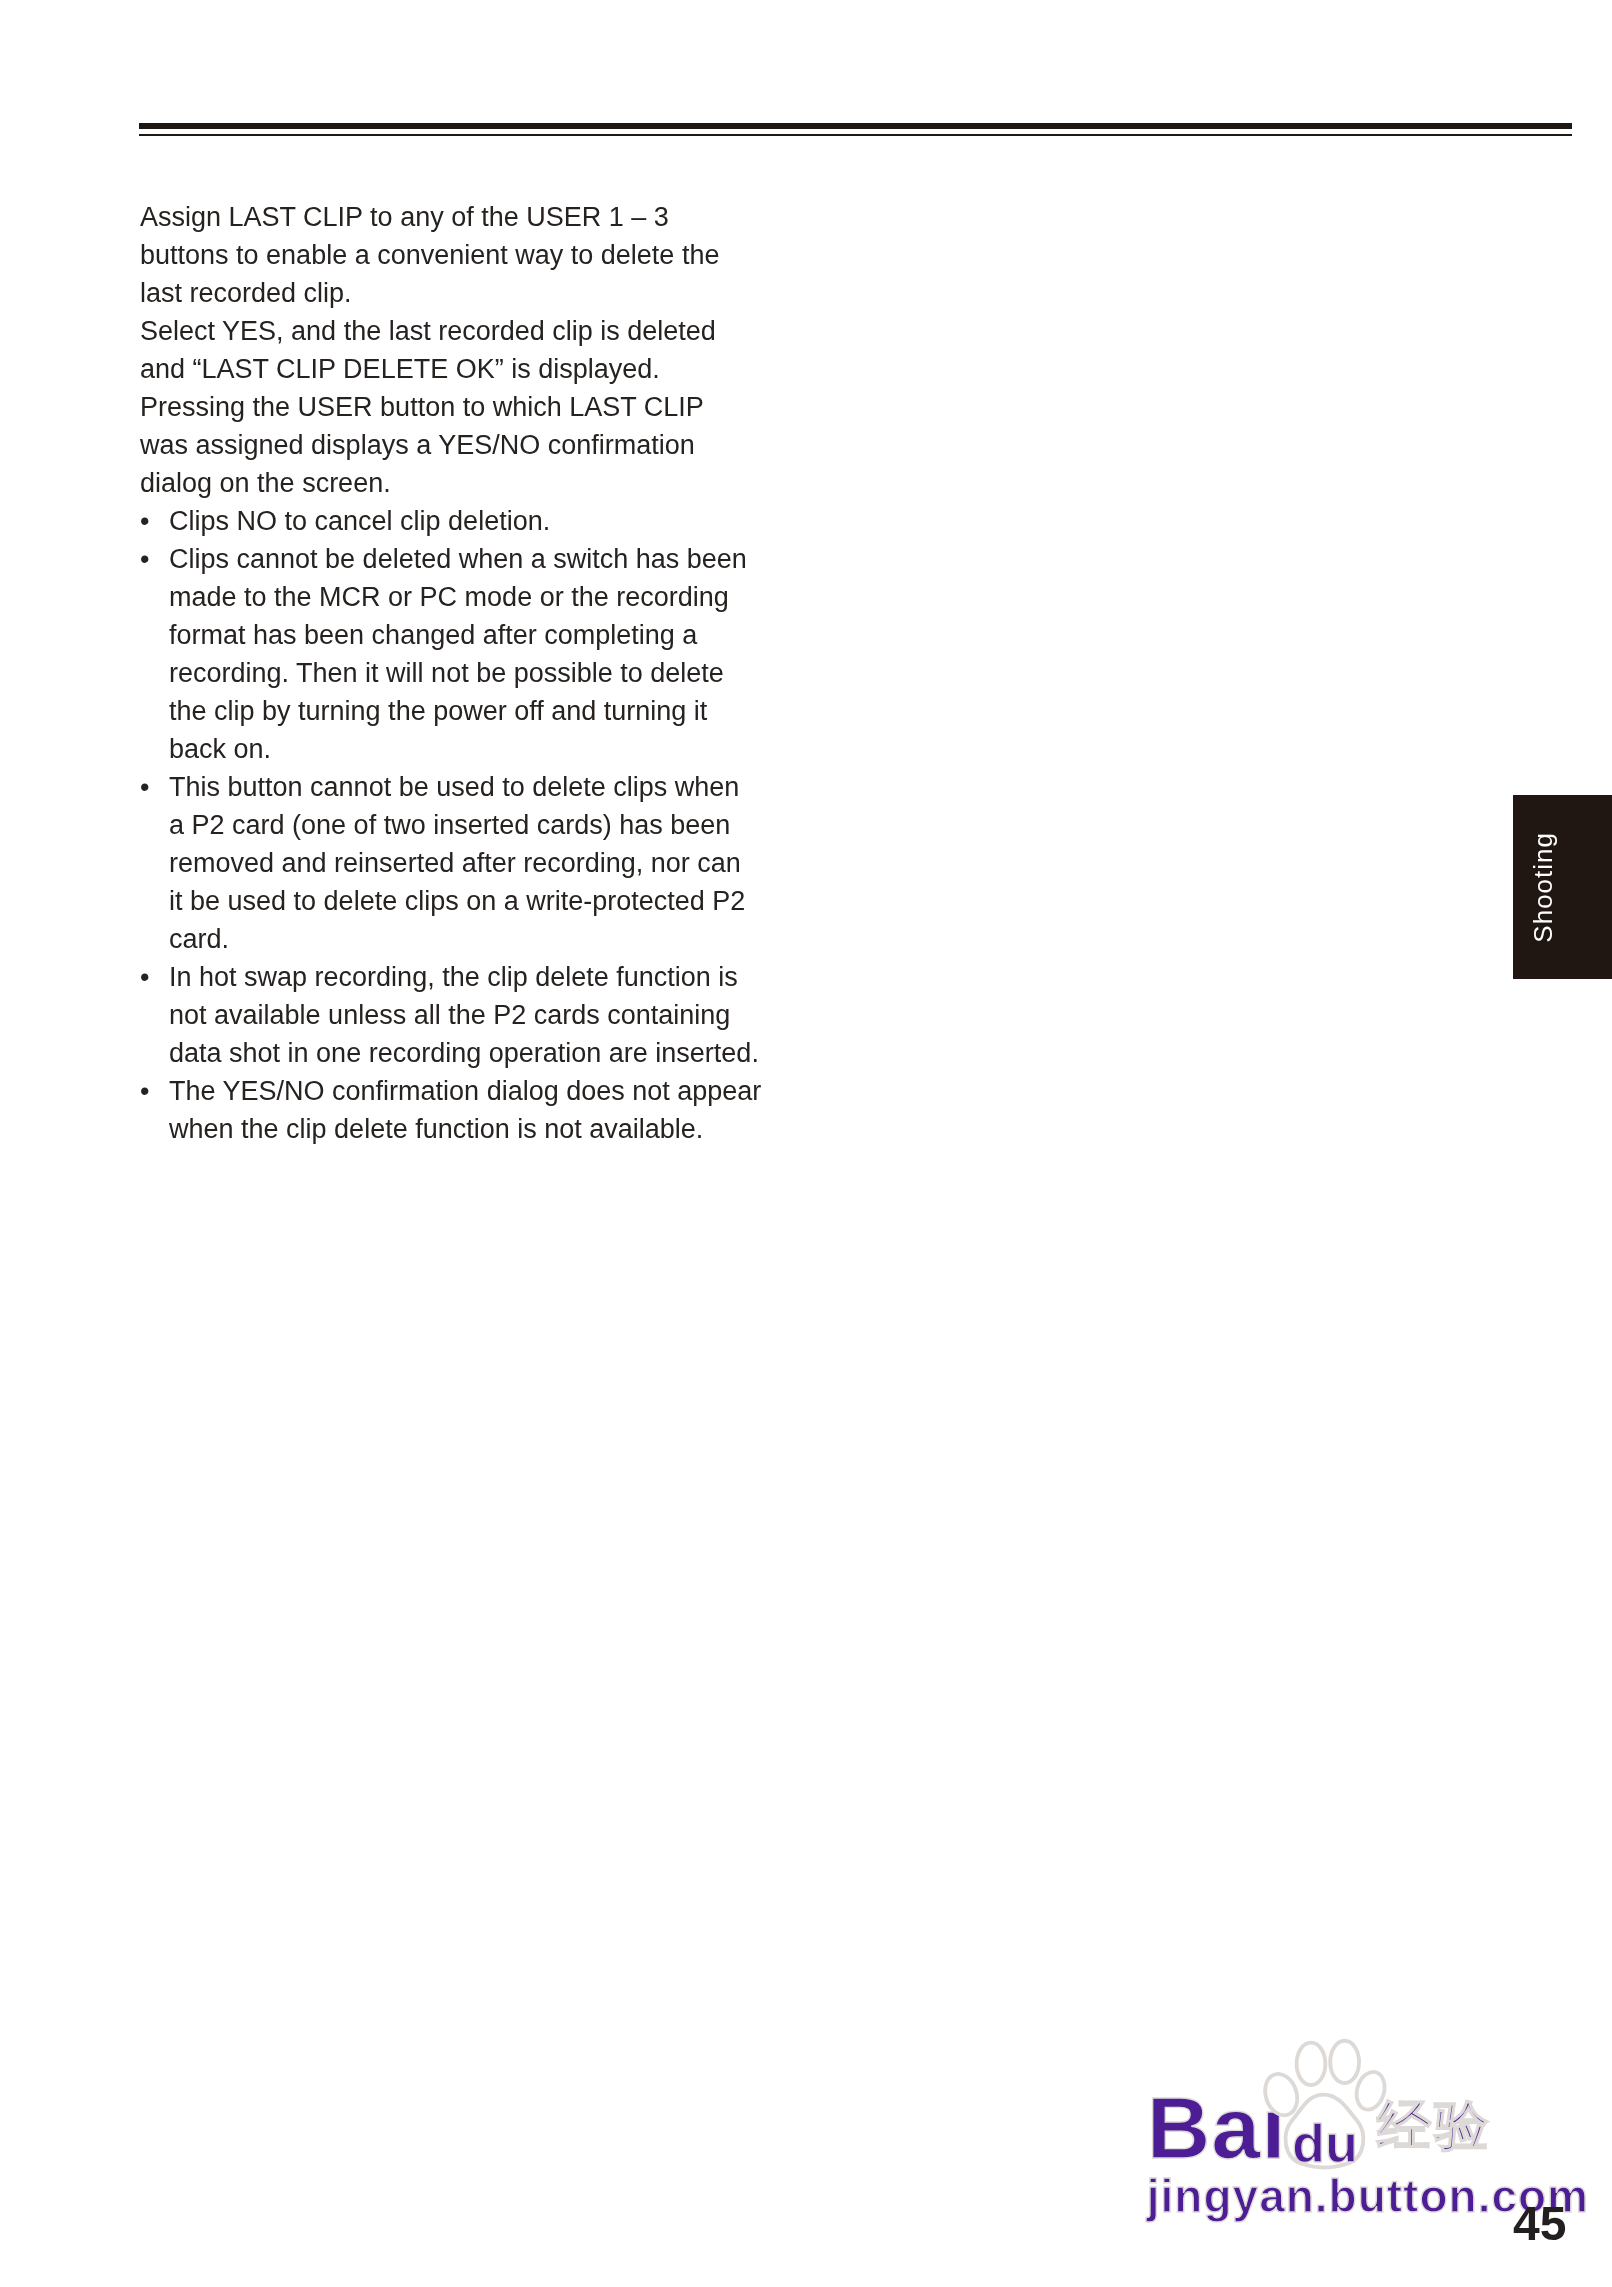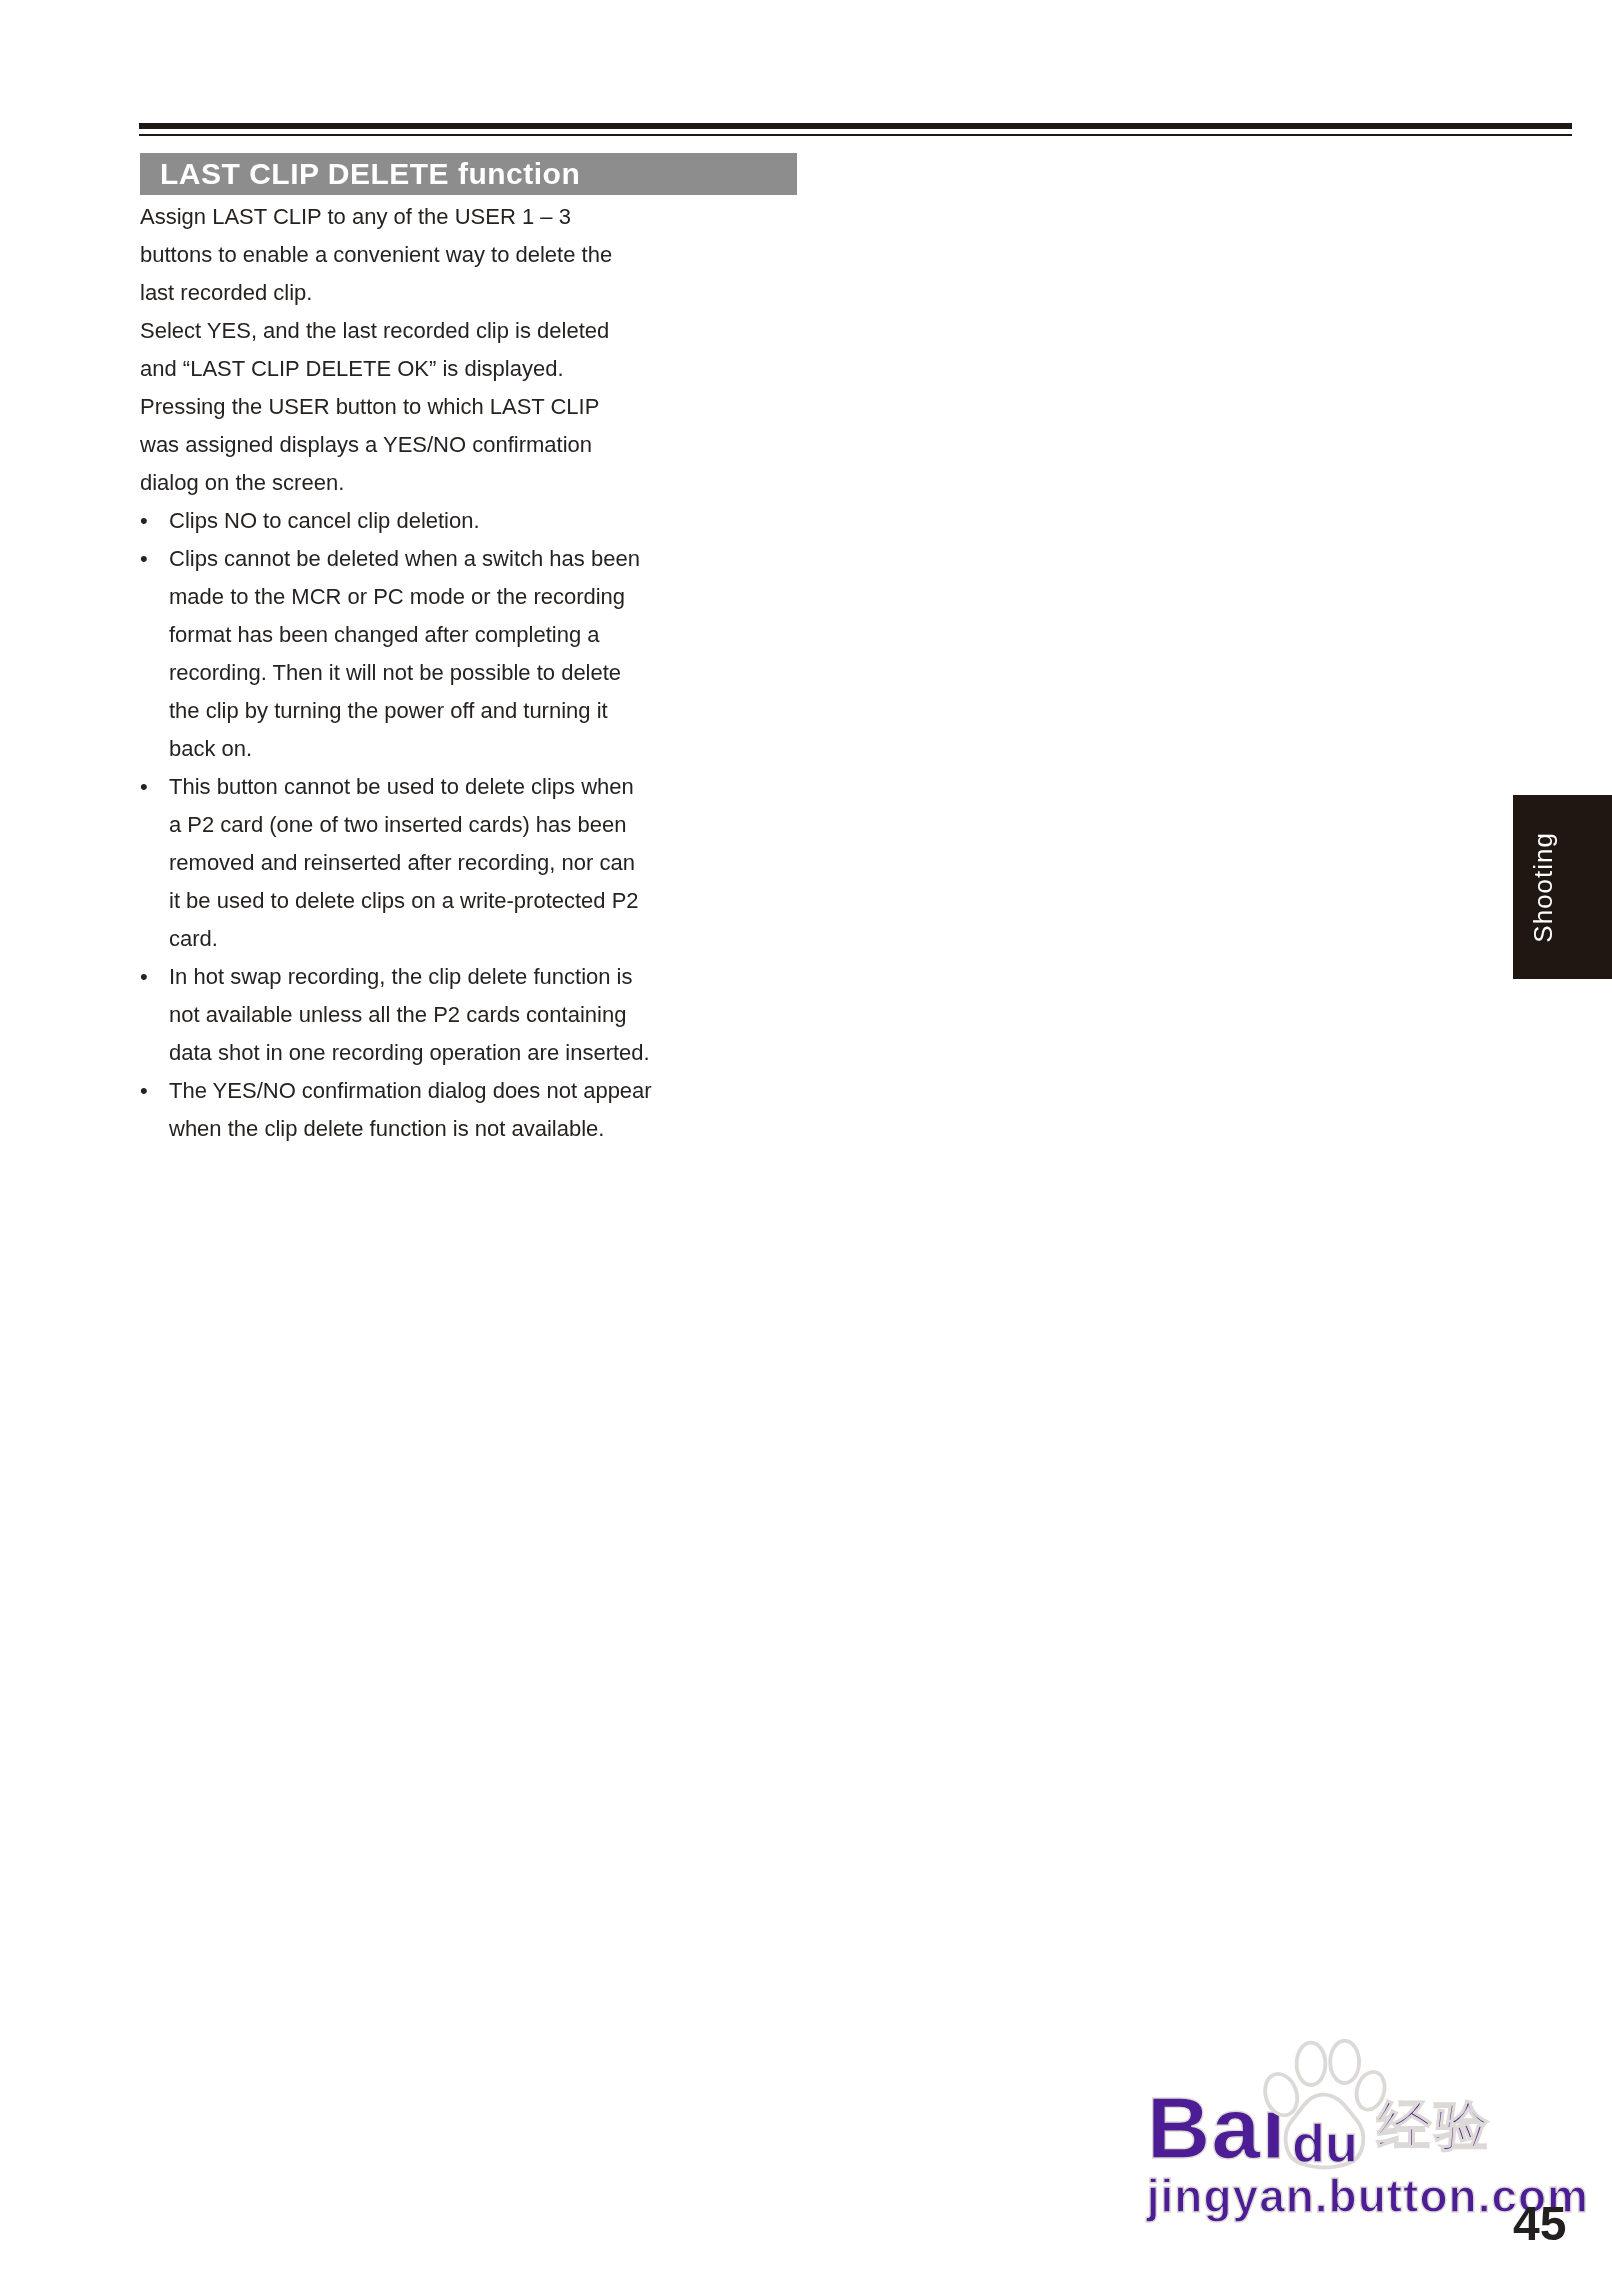--- a/index.html
+++ b/index.html
@@ -34,21 +34,21 @@
     font-size: 30px;
     font-weight: bold;
     line-height: 42px;
     padding-left: 20px;
     letter-spacing: 0.5px;
   }
   .content {
     position: absolute;
     left: 140px; top: 198px;
     width: 749px;
-    font-size: 22px;
+    font-size: 27px;
     line-height: 38px;
     color: #262220;
   }
   .para { white-space: pre-line; }
   .bullet-item {
     display: flex;
     align-items: flex-start;
   }
   .bullet-marker {
     flex: 0 0 29px;
@@ -123,23 +123,20 @@
   }
 </style>
 </head>
 <body>
 
 <div class="page">
 
   <div class="rule-thick"></div>
   <div class="rule-thin"></div>
 
-  <div class="section-header">
-    <span>LAST CLIP DELETE function</span>
-  </div>
 
   <div class="content">
     <div class="para">Assign LAST CLIP to any of the USER 1 – 3
 buttons to enable a convenient way to delete the
 last recorded clip.</div>
     <div class="para">Select YES, and the last recorded clip is deleted
 and “LAST CLIP DELETE OK” is displayed.</div>
     <div class="para">Pressing the USER button to which LAST CLIP
 was assigned displays a YES/NO confirmation
 dialog on the screen.</div>

